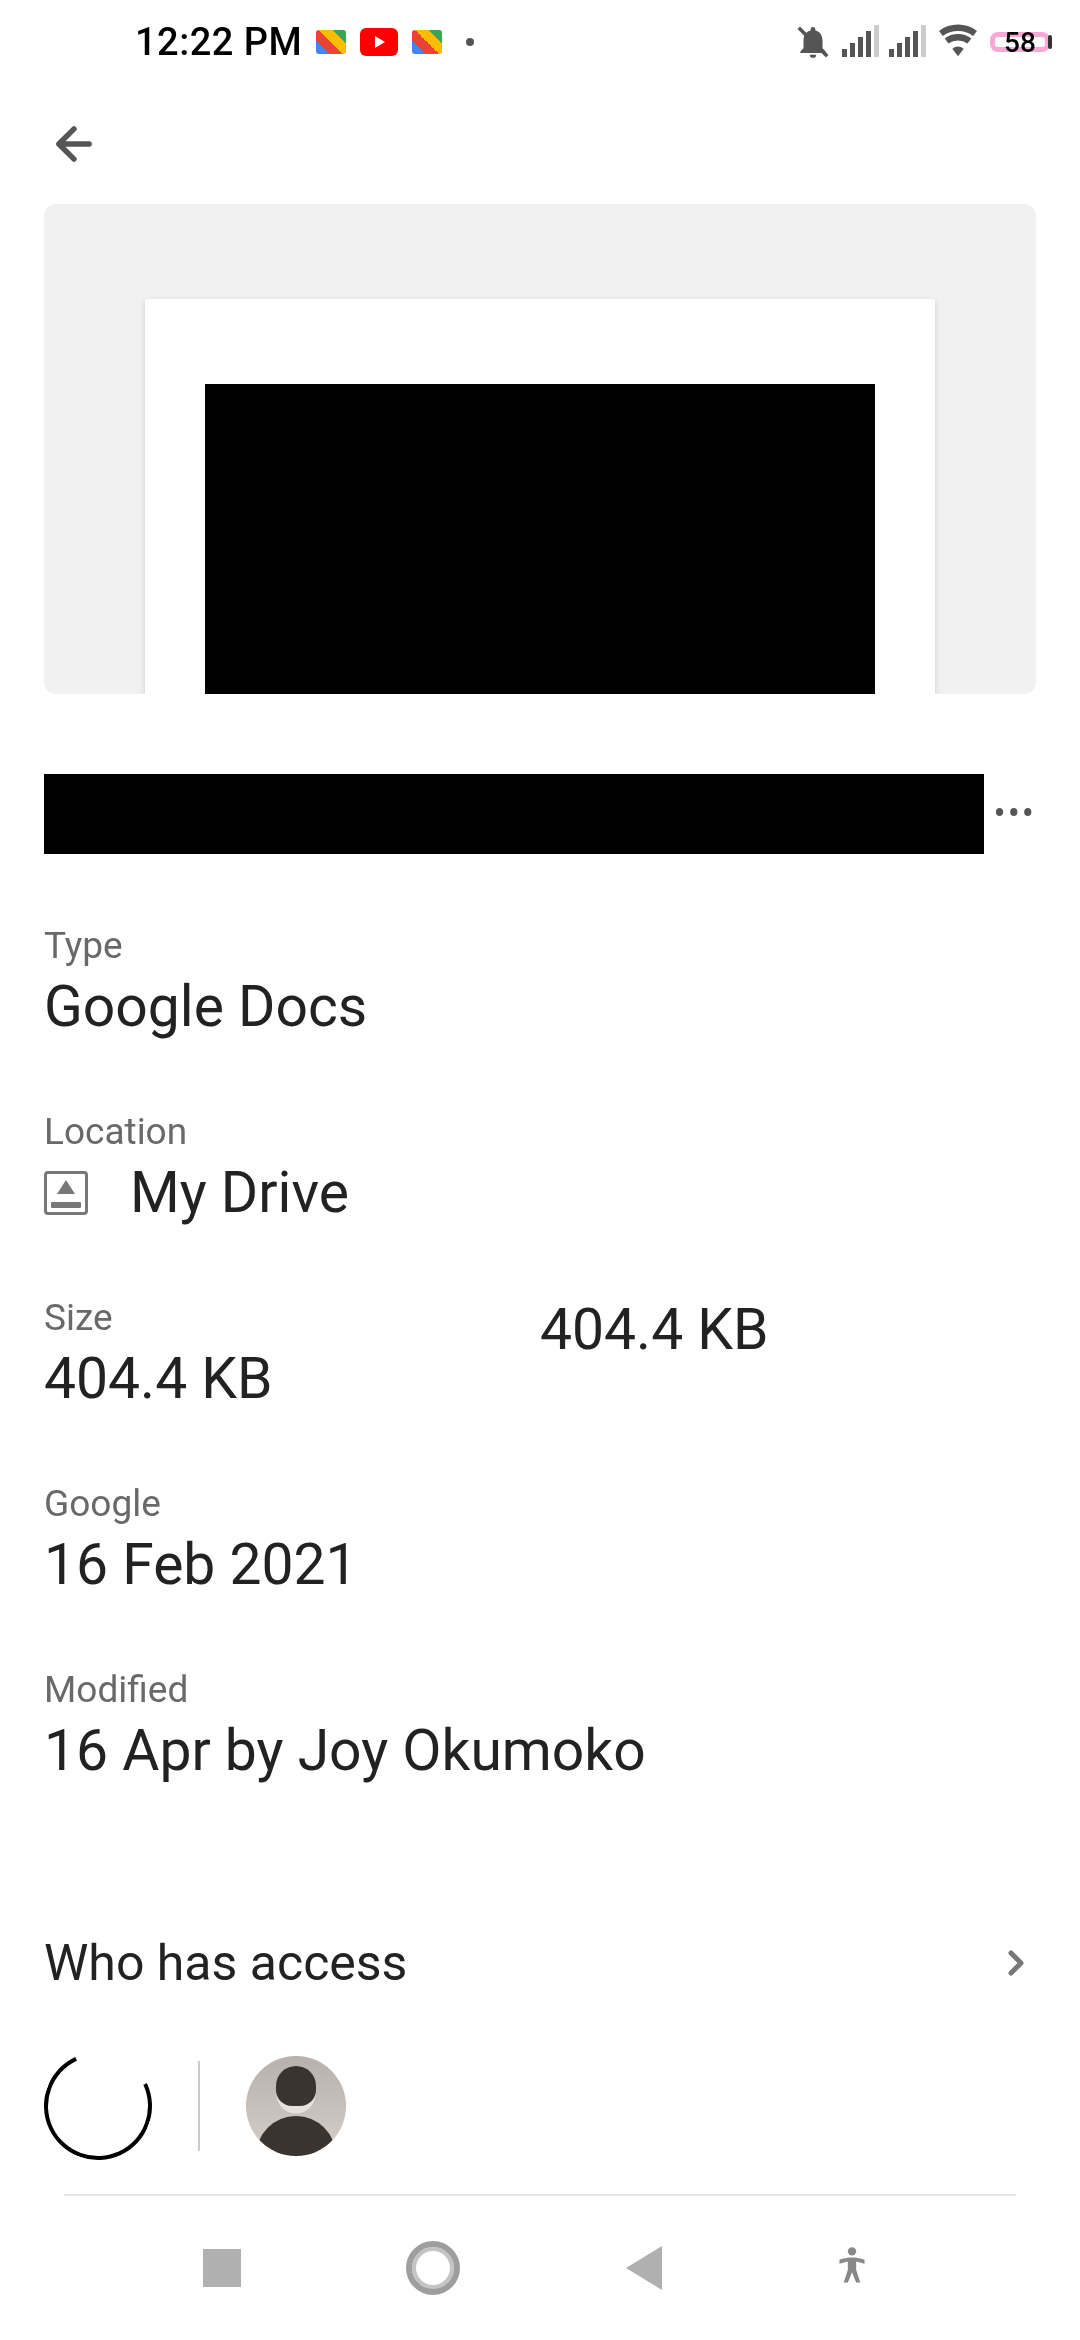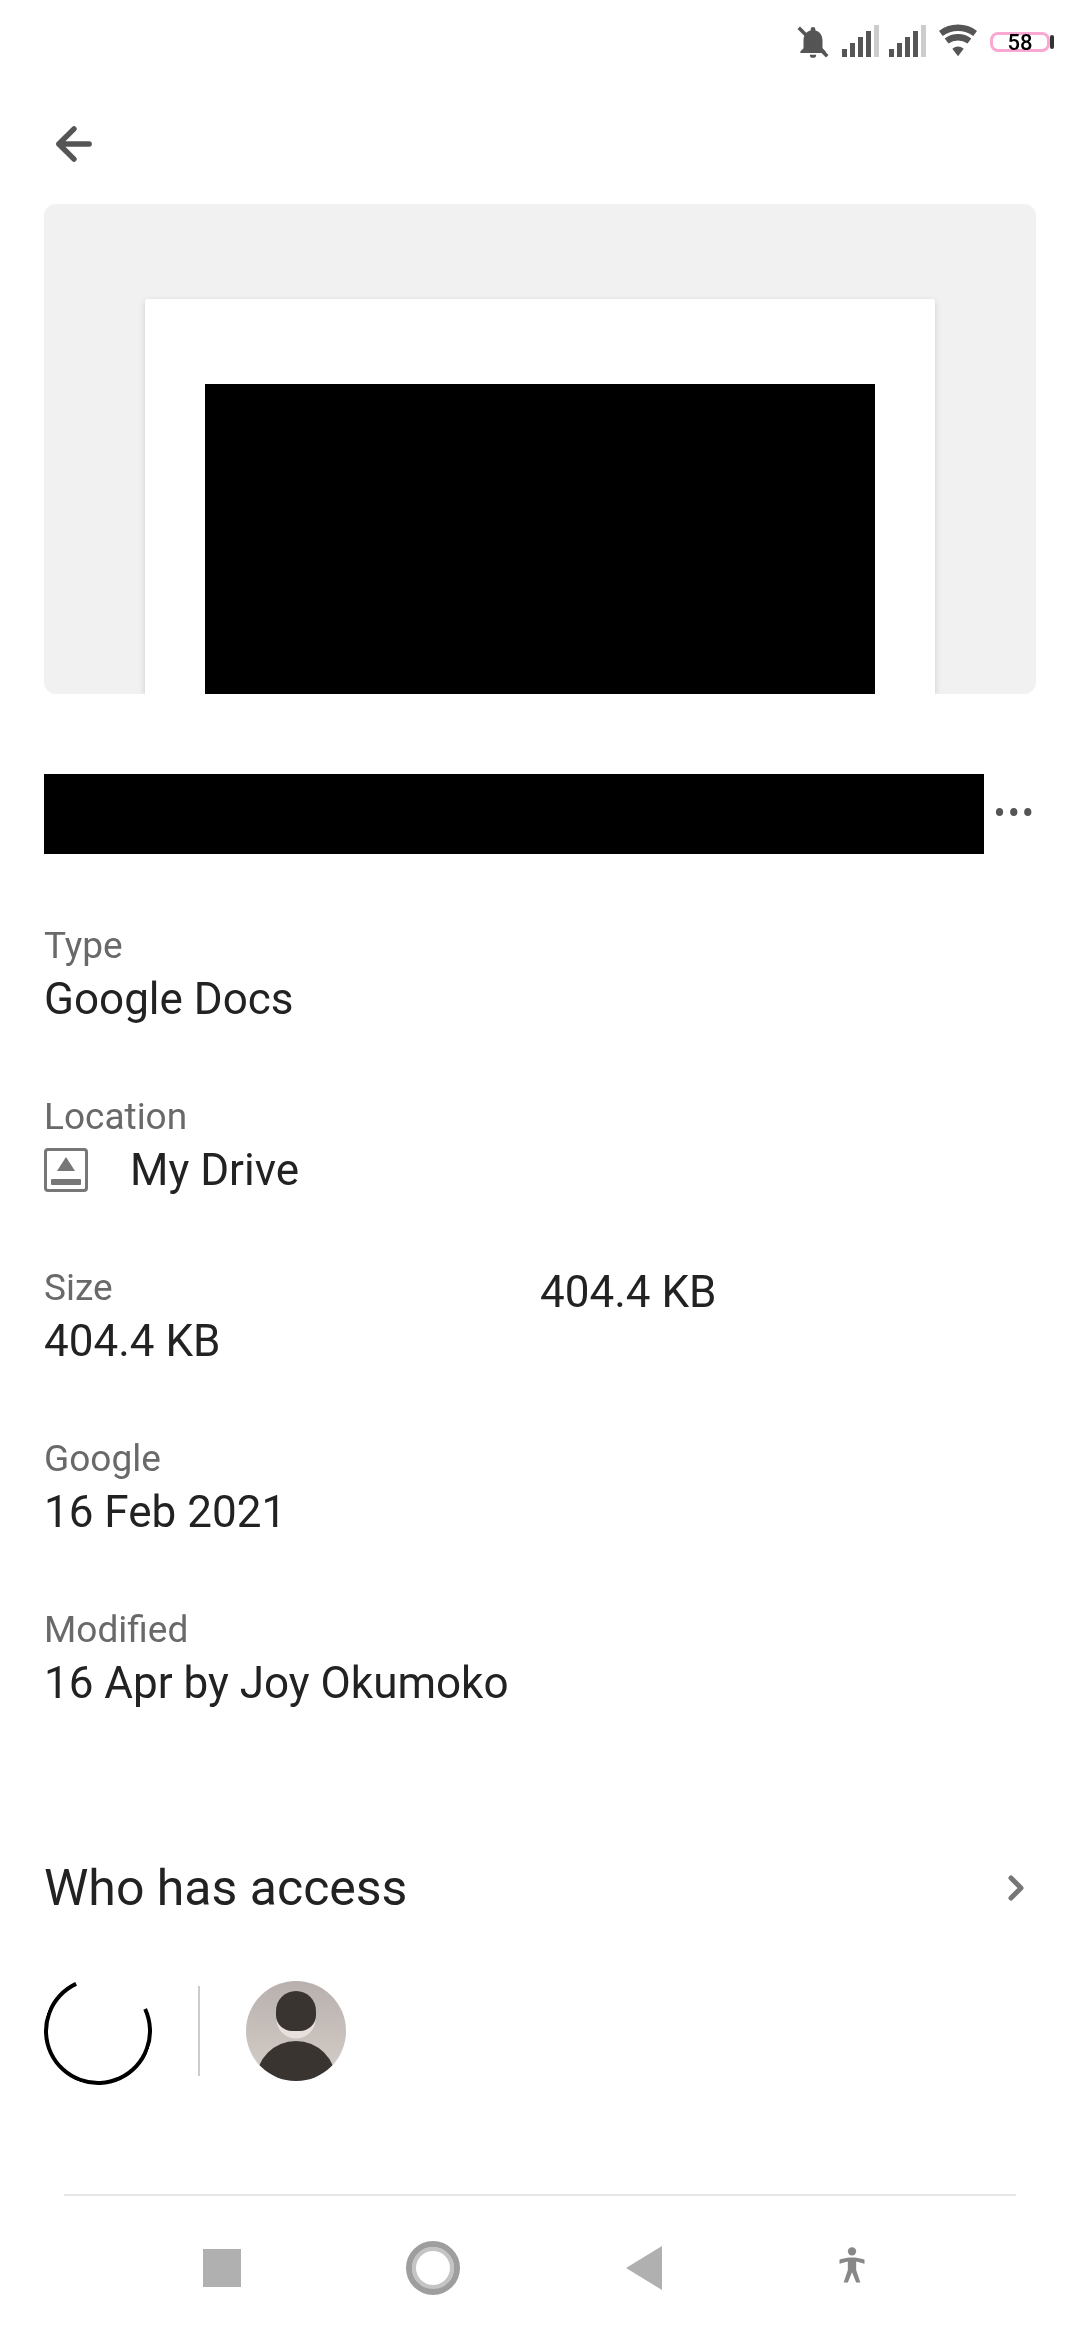--- a/index.html
+++ b/index.html
@@ -21,21 +21,21 @@
       width: 38px; height: 28px; background: #FF0000; border-radius: 6px;
       display: inline-flex; align-items: center; justify-content: center;
     }
     .youtube-icon::after { content: ''; width: 0; height: 0; border-left: 10px solid #fff; border-top: 6px solid transparent; border-bottom: 6px solid transparent; margin-left: 2px; }
     .gmail-icon2 { width: 30px; height: 24px; background: linear-gradient(45deg, #4285F4 25%, #EA4335 25%, #EA4335 50%, #FBBC04 50%, #FBBC04 75%, #34A853 75%); border-radius: 3px; display: inline-block; }
     .dot { width: 8px; height: 8px; background: #555; border-radius: 50%; display: inline-block; margin-left: 10px; }
     .status-right { margin-left: auto; display: flex; align-items: center; gap: 10px; }
     .signal-bars { display: inline-flex; align-items: flex-end; gap: 3px; height: 30px; }
     .signal-bars span { width: 5px; background: #555; display: inline-block; }
     .signal-bars span:nth-child(1){height:8px;} .signal-bars span:nth-child(2){height:14px;} .signal-bars span:nth-child(3){height:20px;} .signal-bars span:nth-child(4){height:26px;} .signal-bars span:nth-child(5){height:32px; background:#ccc;}
-    .battery { width: 60px; height: 20px; border: 3px solid #f9a8d4; border-radius: 8px; display: inline-flex; align-items: center; justify-content: center; font-size: 22px; font-weight: 500; position: relative; }
+    .battery { width: 60px; height: 20px; border: 5px solid #f9a8d4; border-radius: 8px; display: inline-flex; align-items: center; justify-content: center; font-size: 28px; font-weight: 500; position: relative; }
     .battery::after { content:''; position:absolute; right:-7px; width:4px; height:14px; background:#333; border-radius: 2px; }
     
     
     .app-bar { height: 120px; display: flex; align-items: center; padding: 0 44px; }
     .back-arrow { width: 60px; height: 60px; display: inline-flex; align-items: center; justify-content: center; color: #444; }
     
     
     .preview-wrap { padding: 0 44px; }
     .preview-card {
       background: #f1f1f1;
@@ -62,21 +62,21 @@
     
     
     .title-row { display: flex; align-items: center; padding: 80px 44px 0 44px; gap: 10px; }
     .title-redacted { flex: 1; height: 80px; background: #000; }
     .more-dots { letter-spacing: 2px; font-size: 36px; color: #555; }
     
     
     .details { padding: 70px 44px 0 44px; }
     .detail-block { margin-bottom: 70px; }
     .detail-label { font-size: 37px; color: #696969; margin-bottom: 6px; }
-    .detail-value { font-size: 44px; color: #222; }
+    .detail-value { font-size: 57px; color: #222; }
     .location-row { display: flex; align-items: center; gap: 42px; margin-top: 6px; }
     .drive-icon {
       width: 44px; height: 44px; border: 3px solid #777; border-radius: 4px;
       display: inline-flex; align-items: center; justify-content: center;
       position: relative;
     }
     .drive-icon::after { content: ''; position: absolute; bottom: 4px; left: 4px; right: 4px; height: 6px; background: #777; border-radius: 1px; }
     .drive-icon::before { content: ''; width: 0; height: 0; border-left: 9px solid transparent; border-right: 9px solid transparent; border-bottom: 14px solid #777; position: absolute; top: 6px; }
     
     .two-col { display: flex; }
@@ -128,20 +128,27 @@
     .nav-circle { width: 54px; height: 54px; border: 6px solid #9e9e9e; border-radius: 50%; box-shadow: inset 0 0 0 4px #c4c4c4; }
     .nav-tri { width: 0; height: 0; border-top: 22px solid transparent; border-bottom: 22px solid transparent; border-right: 36px solid #b0b0b0; }
     .nav-acc { color: #888; }
     
     svg { display: block; }
   </style>
 </head>
 <body>
 
 <div class="status-bar">
+  <div class="status-left">
+    <span class="time">12:22 PM</span>
+    <span class="gmail-icon"></span>
+    <span class="youtube-icon"></span>
+    <span class="gmail-icon2"></span>
+    <span class="dot"></span>
+  </div>
   <div class="status-right">
     <span>
       <svg width="38" height="38" viewBox="0 0 24 24">
           <path fill="#555" d="M12 22a2 2 0 002-2h-4a2 2 0 002 2zm6-6V11c0-3.07-1.63-5.64-4.5-6.32V4a1.5 1.5 0 00-3 0v.68C7.64 5.36 6 7.92 6 11v5l-2 2v1h16v-1l-2-2z"></path>
           <line x1="3" y1="3" x2="21" y2="21" stroke="#555" stroke-width="2.2"></line>
         </svg>
     </span>
     <span class="signal-bars">
         <span></span>
         <span></span>

